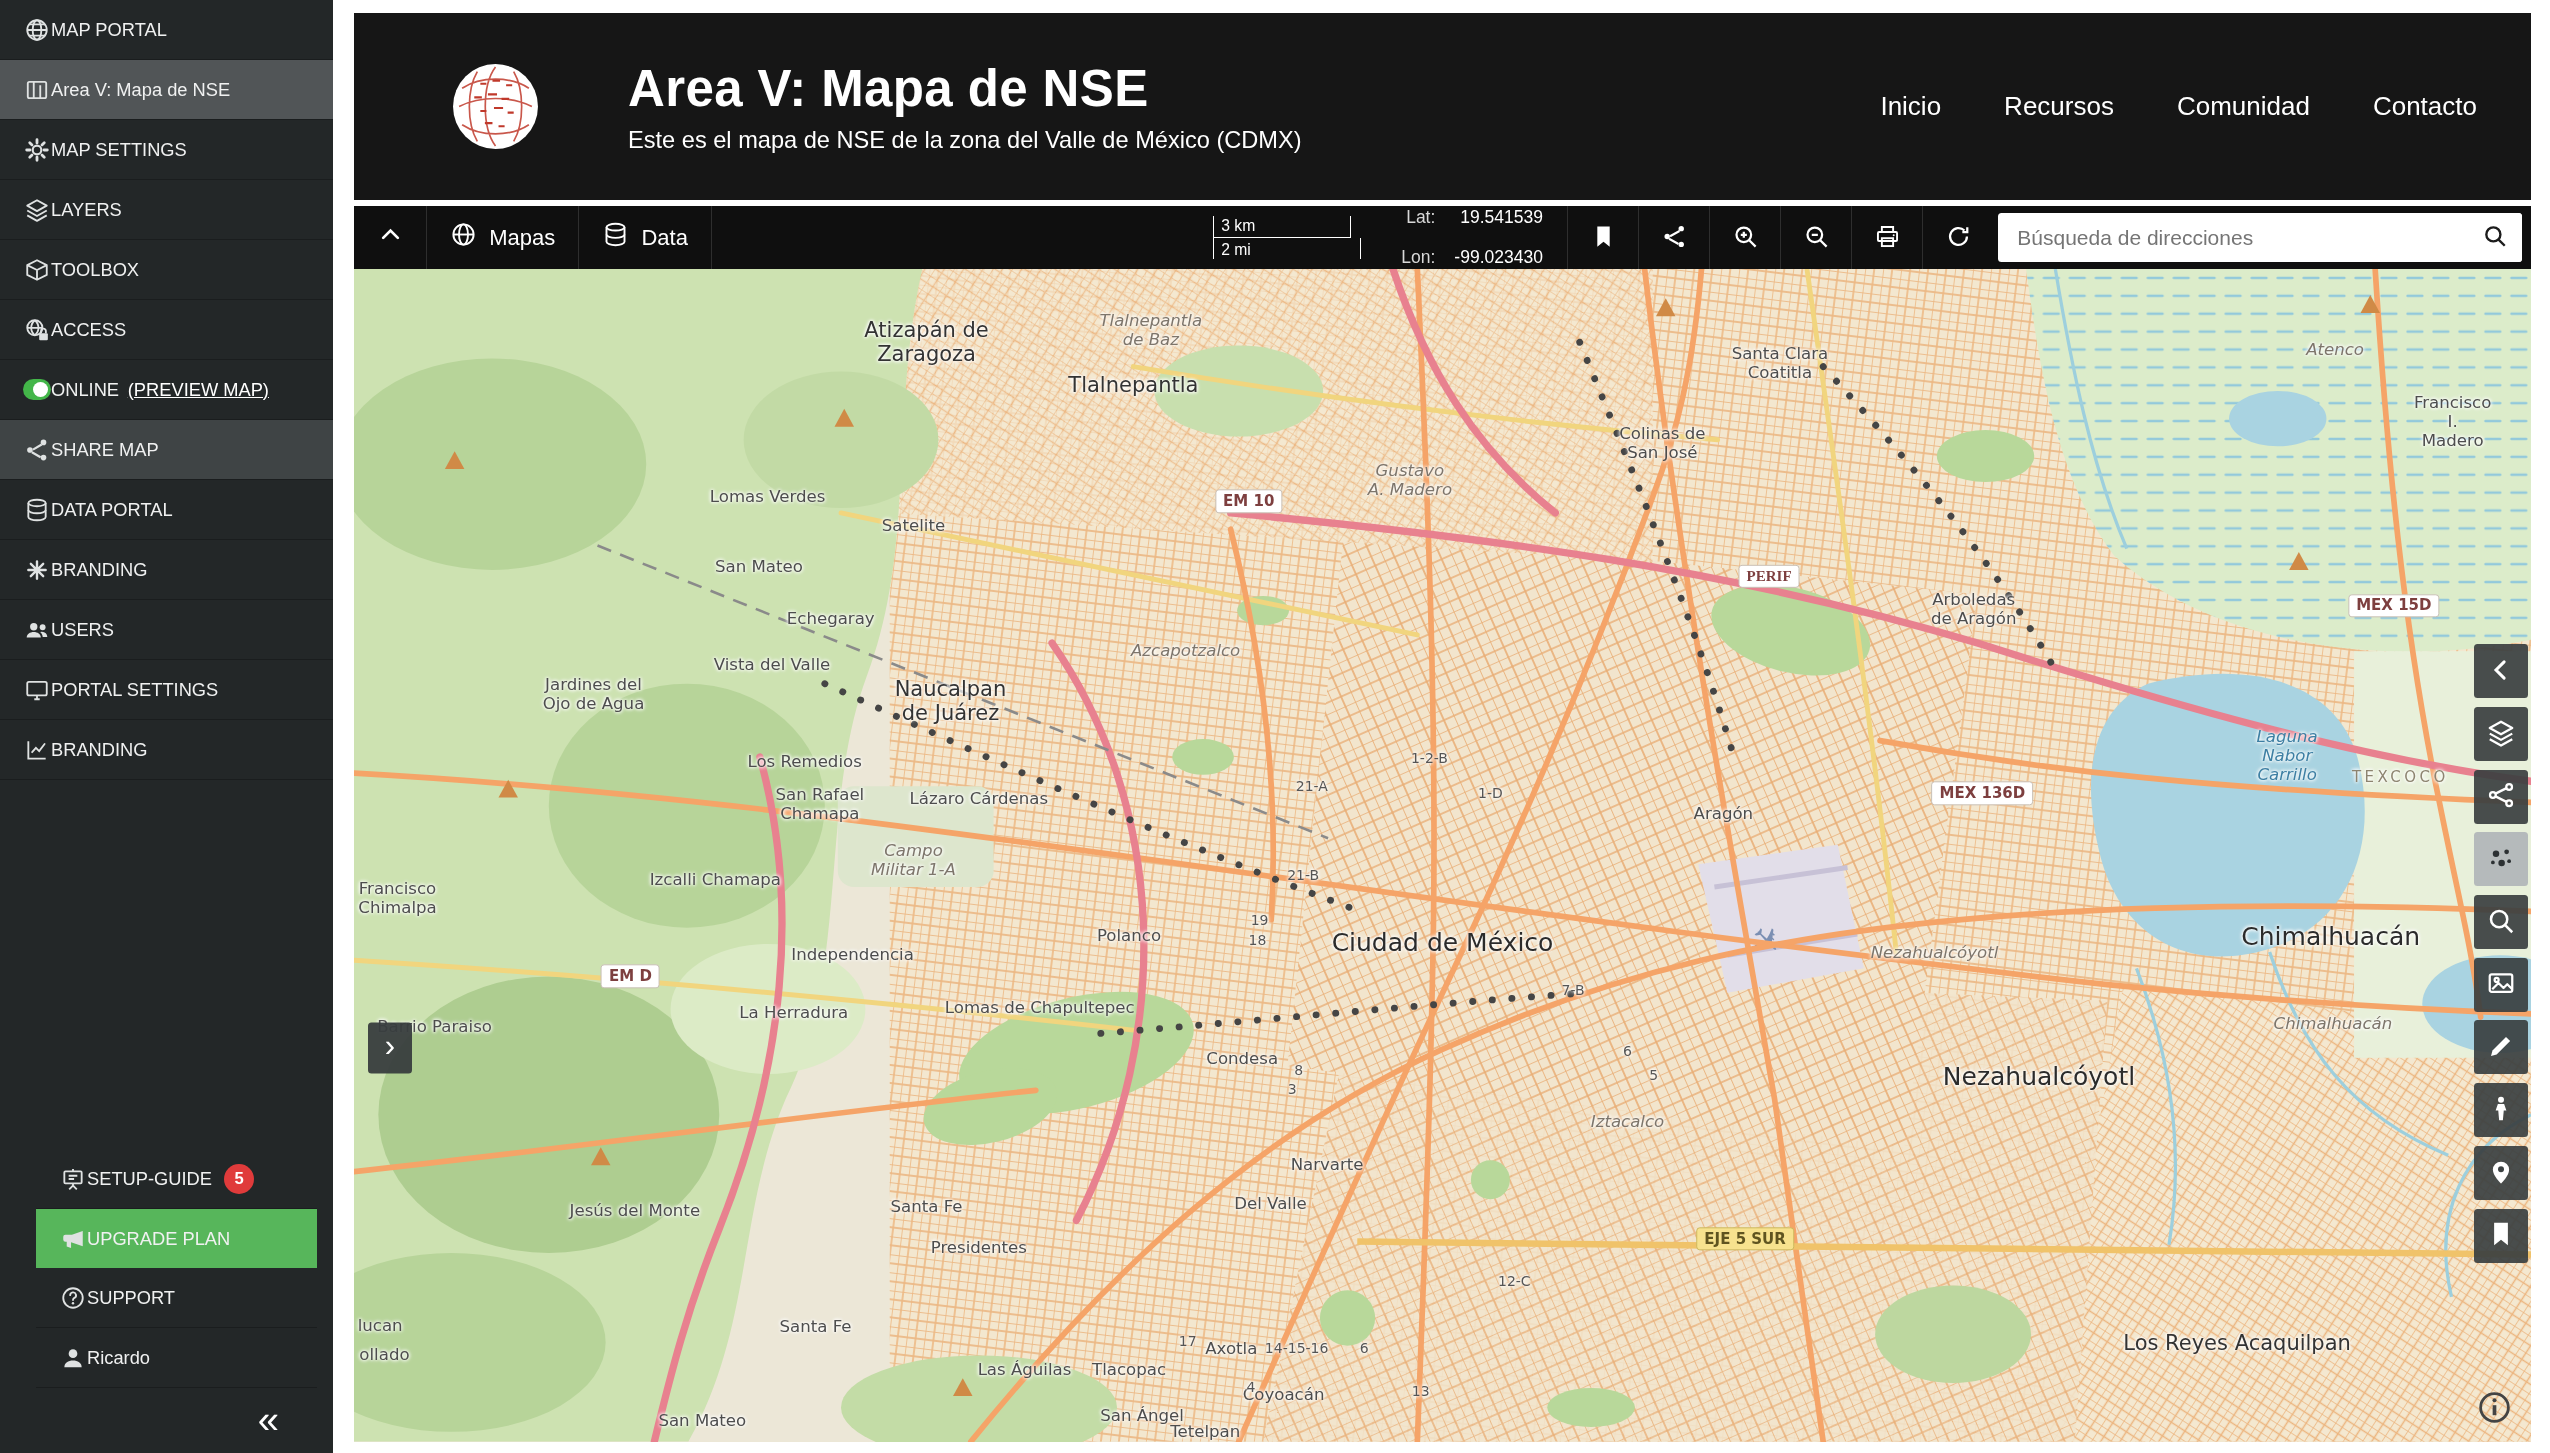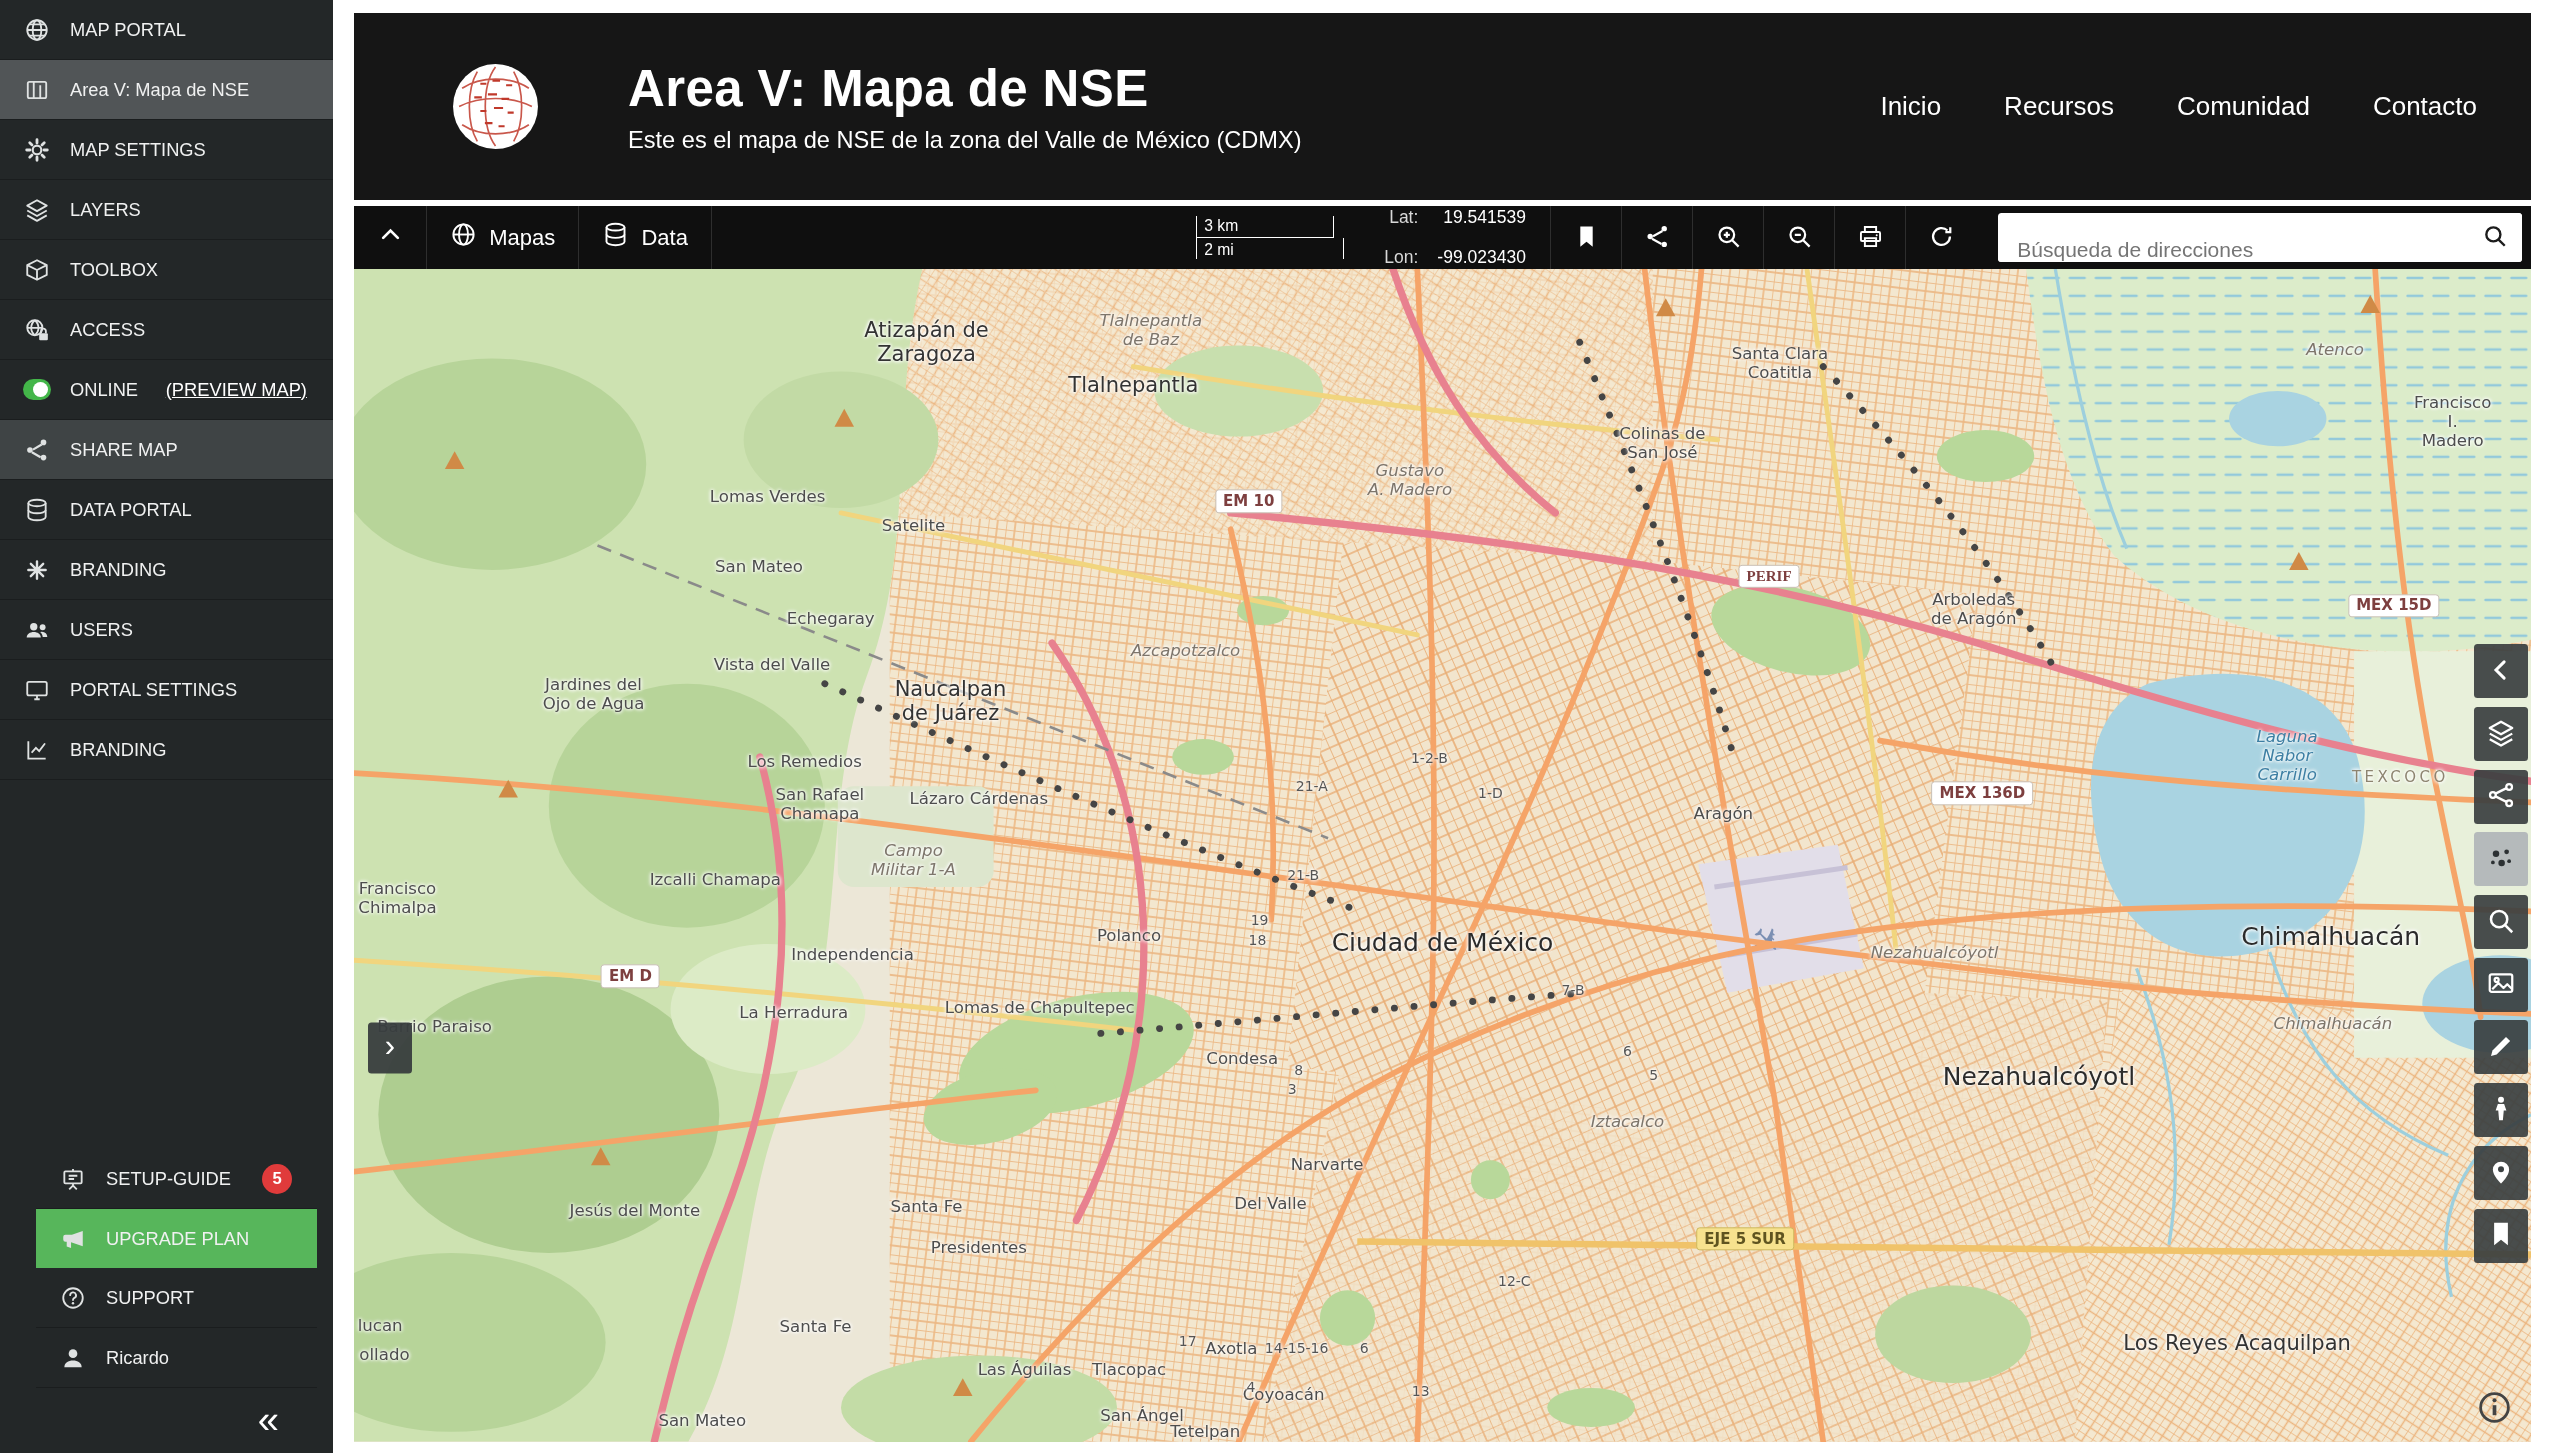--- a/index.html
+++ b/index.html
@@ -1,21 +1,21 @@
 <!DOCTYPE html>
 <html style="font-size:14px"><head>
 <meta charset="utf-8">
 <style>
   html,body{margin:0;padding:0;background:#fff;}
   body{width:2550px;height:1453px;overflow:hidden;font-family:"Liberation Sans",sans-serif;}
   .app{display:flex;width:2550px;height:1453px;}
 
   
   .sidebar{width:333px;flex-shrink:0;background:#232728;position:relative;color:#f0f1f1;}
-  .side-item{height:59px;display:flex;align-items:center;gap:19px;padding:0 23px;
+  .side-item{height:59px;display:flex;align-items:center;padding:0 23px;
     border-bottom:0.9px solid #1a1d1e;font-size:18.3px;cursor:pointer;white-space:nowrap;}
   .side-item .sicon{width:28px;height:28px;flex-shrink:0;color:#dfe2e2;display:flex;align-items:center;justify-content:center;}
   .side-item .sicon svg{width:26px;height:26px;}
   .side-item.active{background:#515557;}
   .side-item.lighter{background:#3f4445;}
   .side-item.upgrade{background:#57b65b;border-bottom:none;}
   .slink{color:#fff;text-decoration:underline;margin-left:8.7px;cursor:pointer;}
   .nbadge{background:#e03b3b;color:#fff;border-radius:50%;min-width:30px;height:30px;font-size:16.6px;
     display:flex;align-items:center;justify-content:center;margin-left:12.2px;font-weight:bold;}
   .toggle{width:40px;height:21px;border-radius:11.3px;background:#43b649;position:relative;display:inline-block;}
@@ -43,21 +43,21 @@
   .tspacer{flex:1;}
   .scalebar{display:flex;flex-direction:column;justify-content:center;padding:0 15.7px;font-size:15.7px;line-height:1;}
   .s-km{width:138px;border-left:1.7px solid #fff;border-right:1.7px solid #fff;border-bottom:1.7px solid #fff;
     padding:1.7px 7px 3.5px;box-sizing:border-box;}
   .s-mi{width:148px;border-left:1.7px solid #fff;border-right:1.7px solid #fff;
     padding:3.5px 7px 1.7px;box-sizing:border-box;}
   .latlon{display:grid;grid-template-columns:auto auto;column-gap:15.7px;row-gap:3.5px;font-size:17.5px;padding:0 24.4px;gap:19px;}
   .latlon .lab{color:#d8d8d8;text-align:right;}
   .latlon .val{text-align:right;}
   .tibtn{width:70px;height:100%;display:flex;align-items:center;justify-content:center;border-left:0.9px solid #2e2e2e;cursor:pointer;}
-  .searchbox{margin-left:22px;margin-right:8.7px;background:#fff;height:49px;width:524px;display:flex;align-items:flex-end;
+  .searchbox{margin-left:5px;margin-right:8.7px;background:#fff;height:49px;width:524px;display:flex;align-items:center;
     border-radius:3.5px;overflow:hidden;}
   .searchbox input{border:none;outline:none;flex:1;font-size:21px;color:#333;padding:0 0 0 19px;font-family:"Liberation Sans",sans-serif;}
   .search-btn{width:54px;height:100%;display:flex;align-items:center;justify-content:center;color:#1c1c1c;cursor:pointer;background:#fff;border:none;}
   .search-btn svg{width:26px;height:26px;}
 
   
   .map{position:relative;flex:1;min-height:0;overflow:hidden;background:#ece7d7;}
   .map-svg{position:absolute;inset:0;width:100%;height:100%;display:block;}
   .map-labels{position:absolute;inset:0;}
   .mlabel{position:absolute;transform:translate(-50%,-50%);text-align:center;white-space:pre-line;line-height:1.15;

